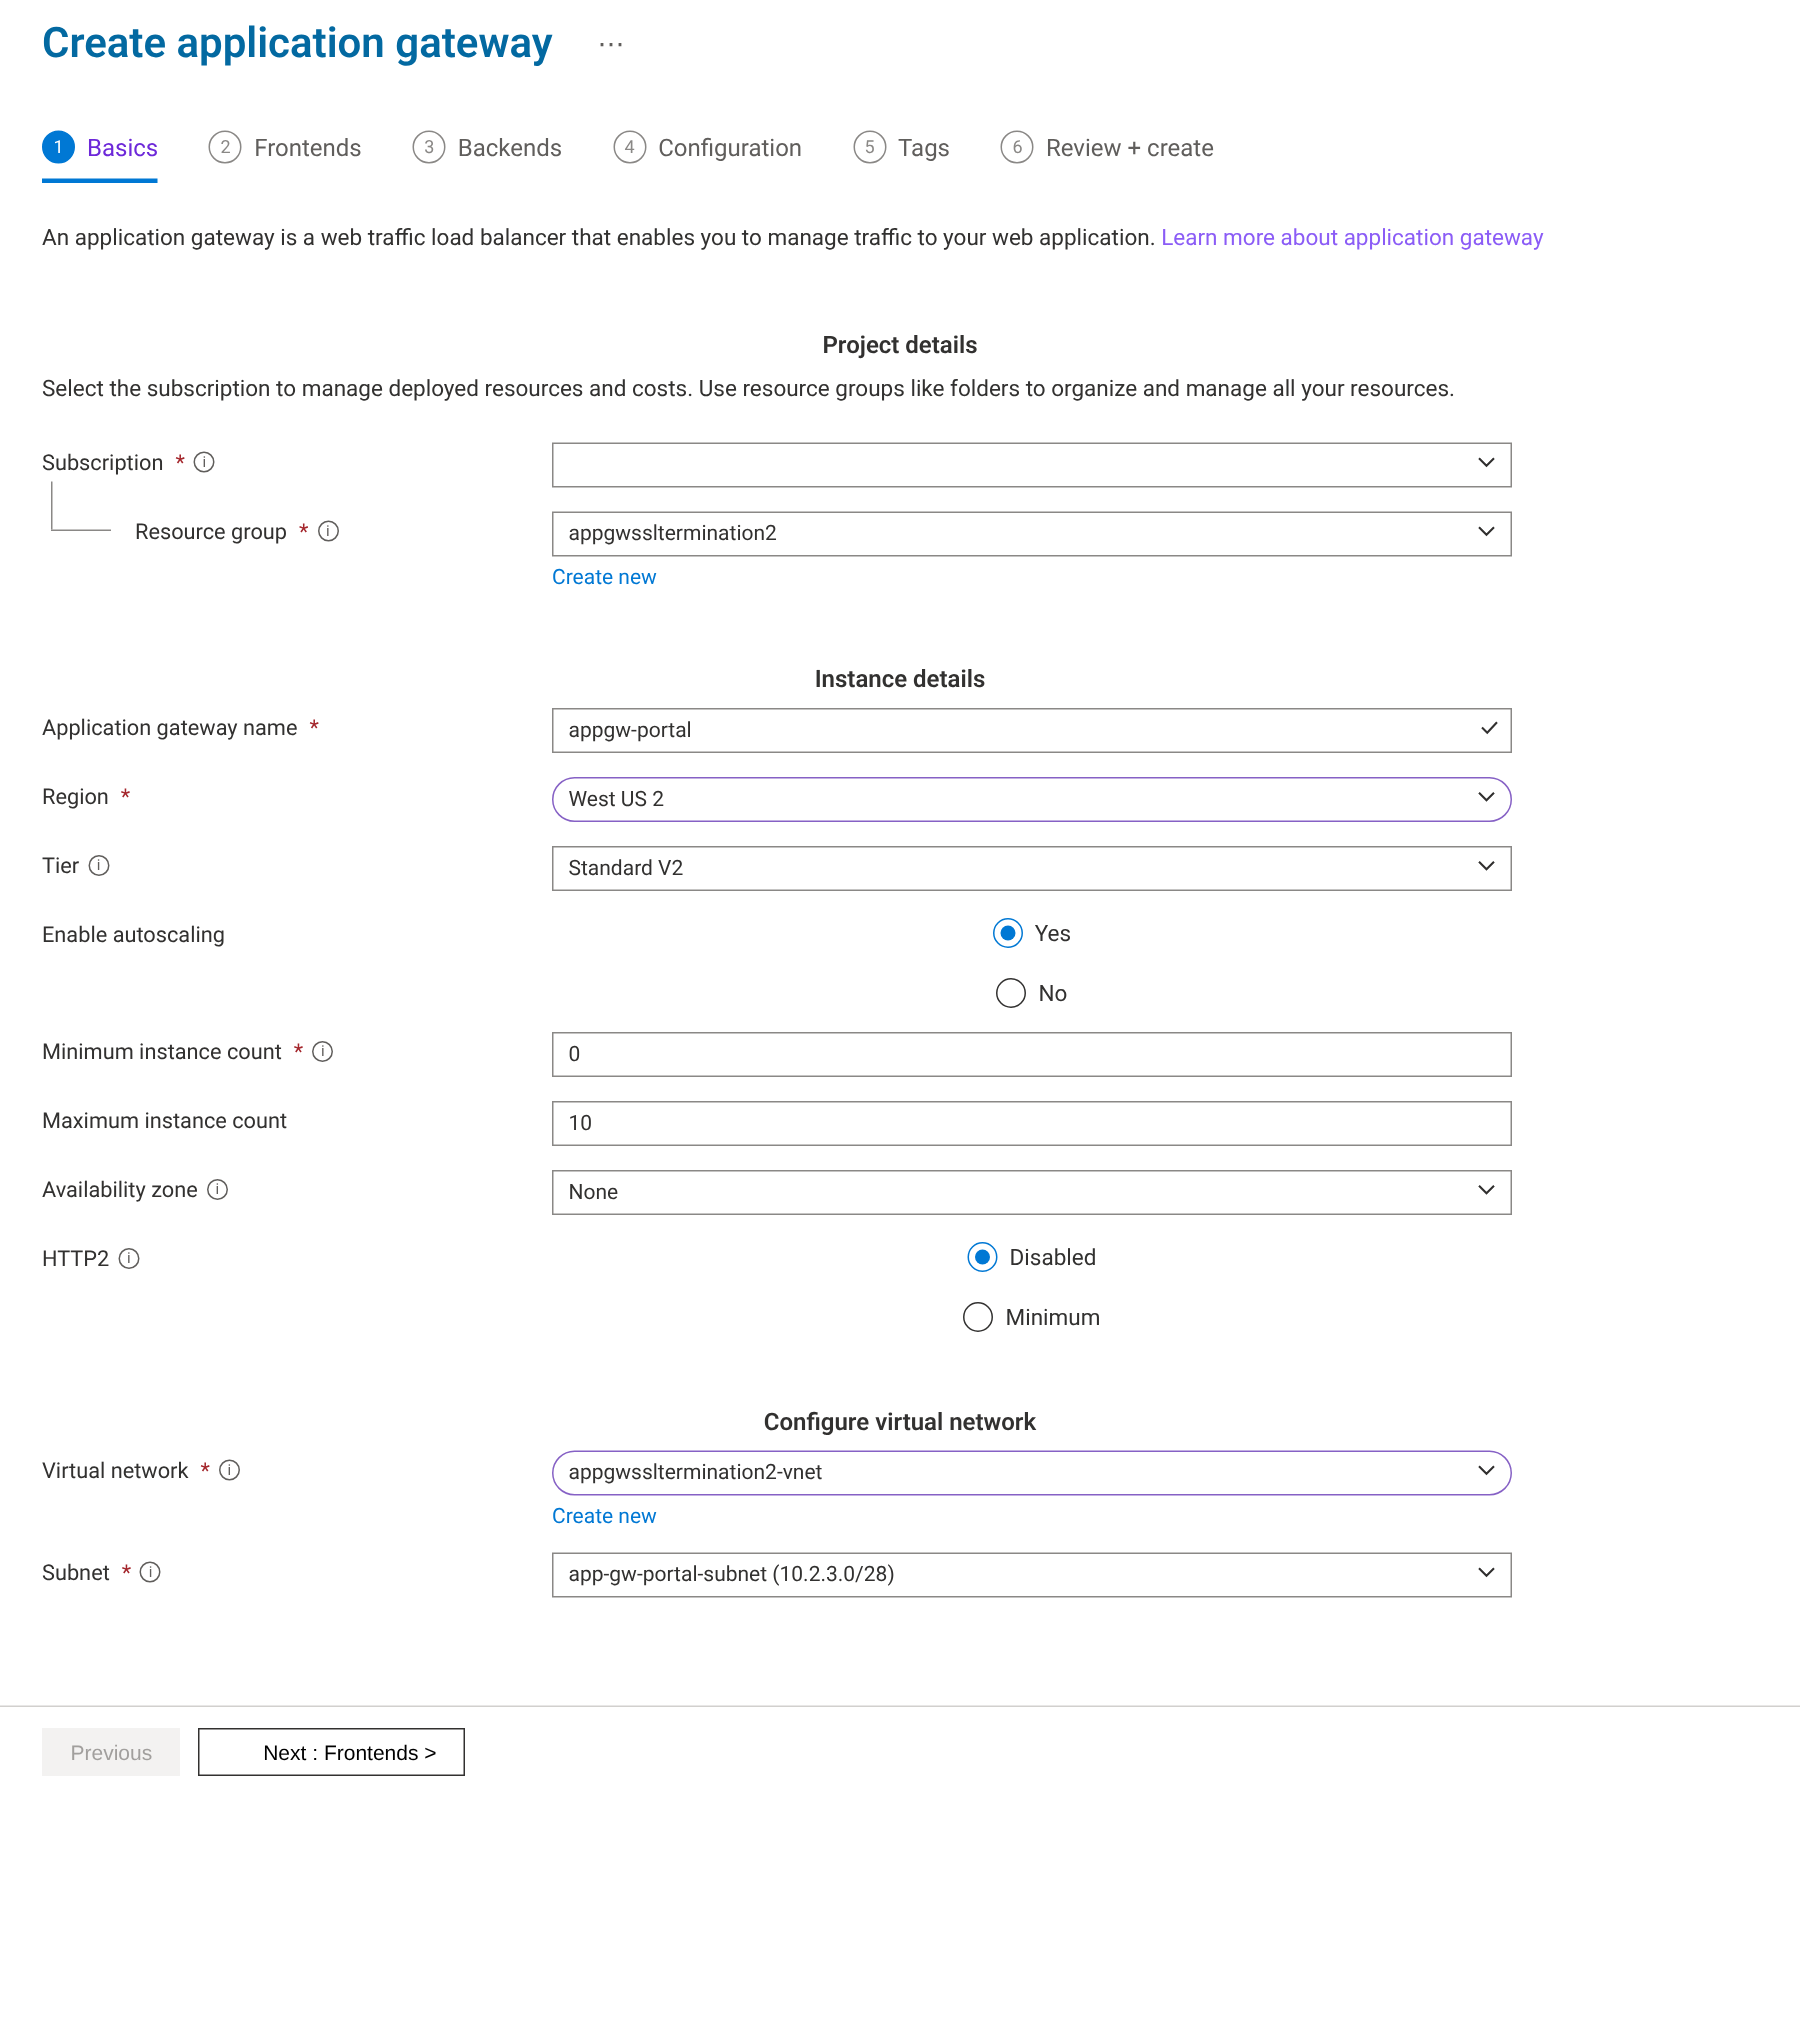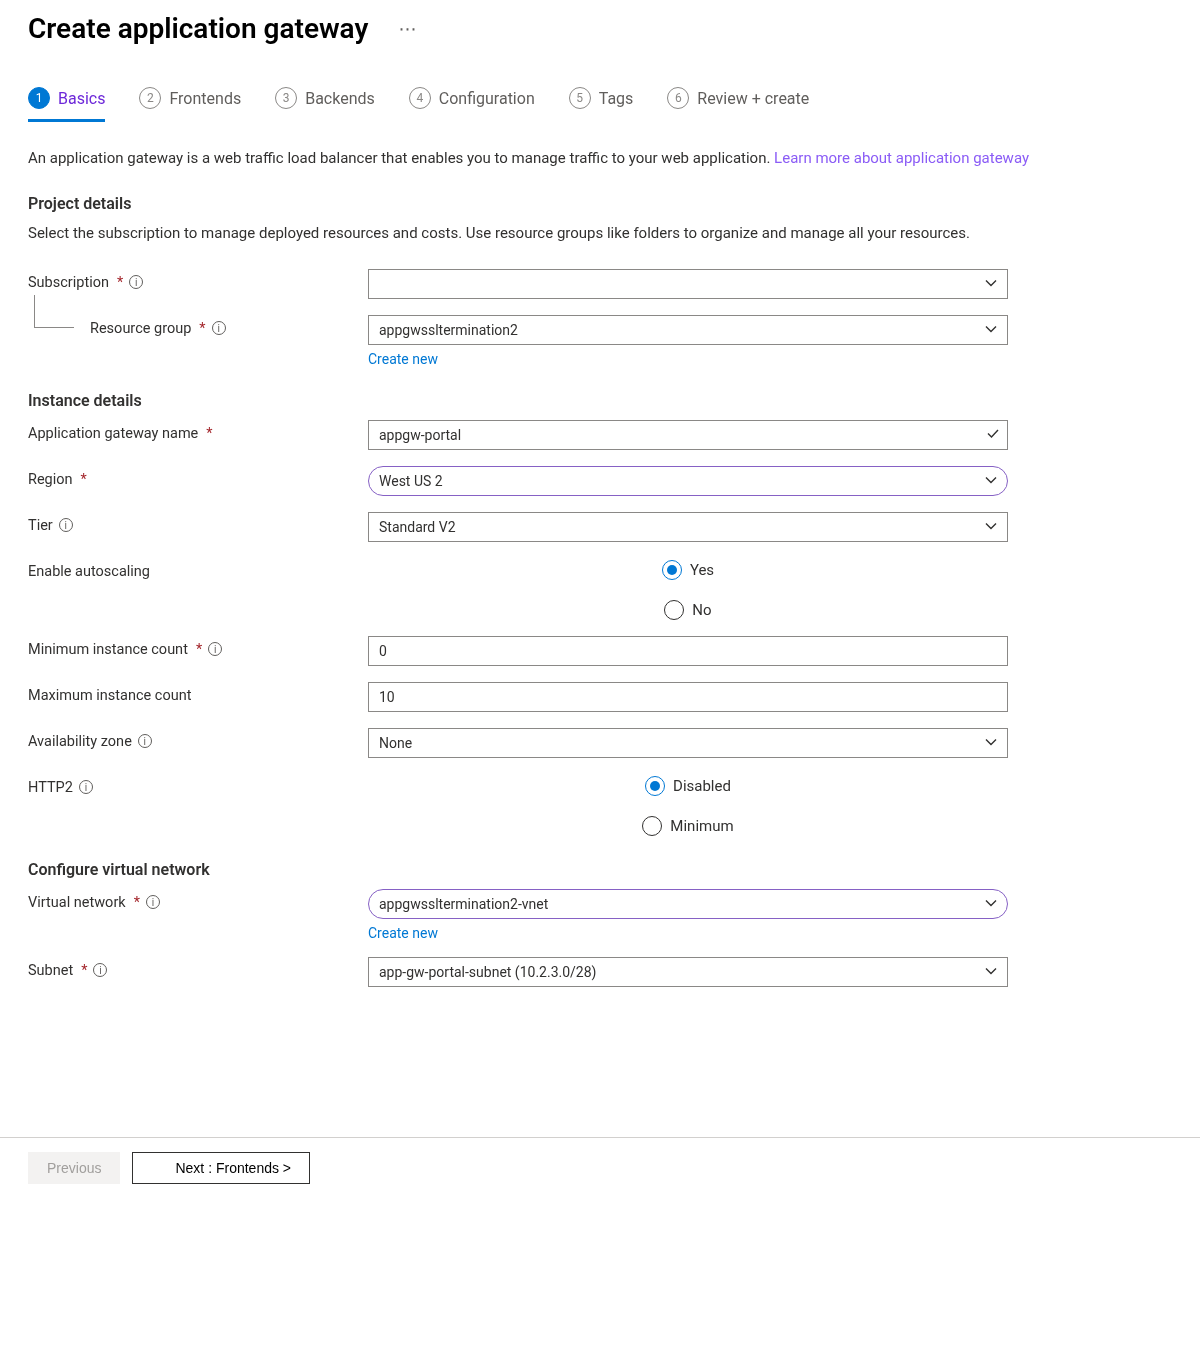--- a/index.html
+++ b/index.html
@@ -19,21 +19,21 @@
   .header-row {
     display: flex;
     align-items: center;
     gap: 30px;
     padding-top: 12px;
   }
   h1.page-title {
     font-size: 28px;
     font-weight: 600;
     margin: 0;
-    color: #000000;
+    color: #0369a1;
   }
   .more-dots {
     font-size: 18px;
     color: #605e5c;
     letter-spacing: 2px;
   }
 
   
   .tabs {
     display: flex;
@@ -74,22 +74,23 @@
     margin-top: 26px;
     font-size: 15px;
     color: #323130;
     line-height: 1.45;
   }
   .link { color: #8b5cf6; cursor: pointer; }
 
   .section-title {
     font-size: 16px;
     font-weight: 600;
-    margin-top: 24px;
+    margin-top: 50px;
     margin-bottom: 10px;
+    text-align: center;
   }
   .section-desc {
     font-size: 15px;
     color: #323130;
     line-height: 1.45;
     margin: 0 0 24px 0;
   }
 
   .form-row {
     display: flex;

